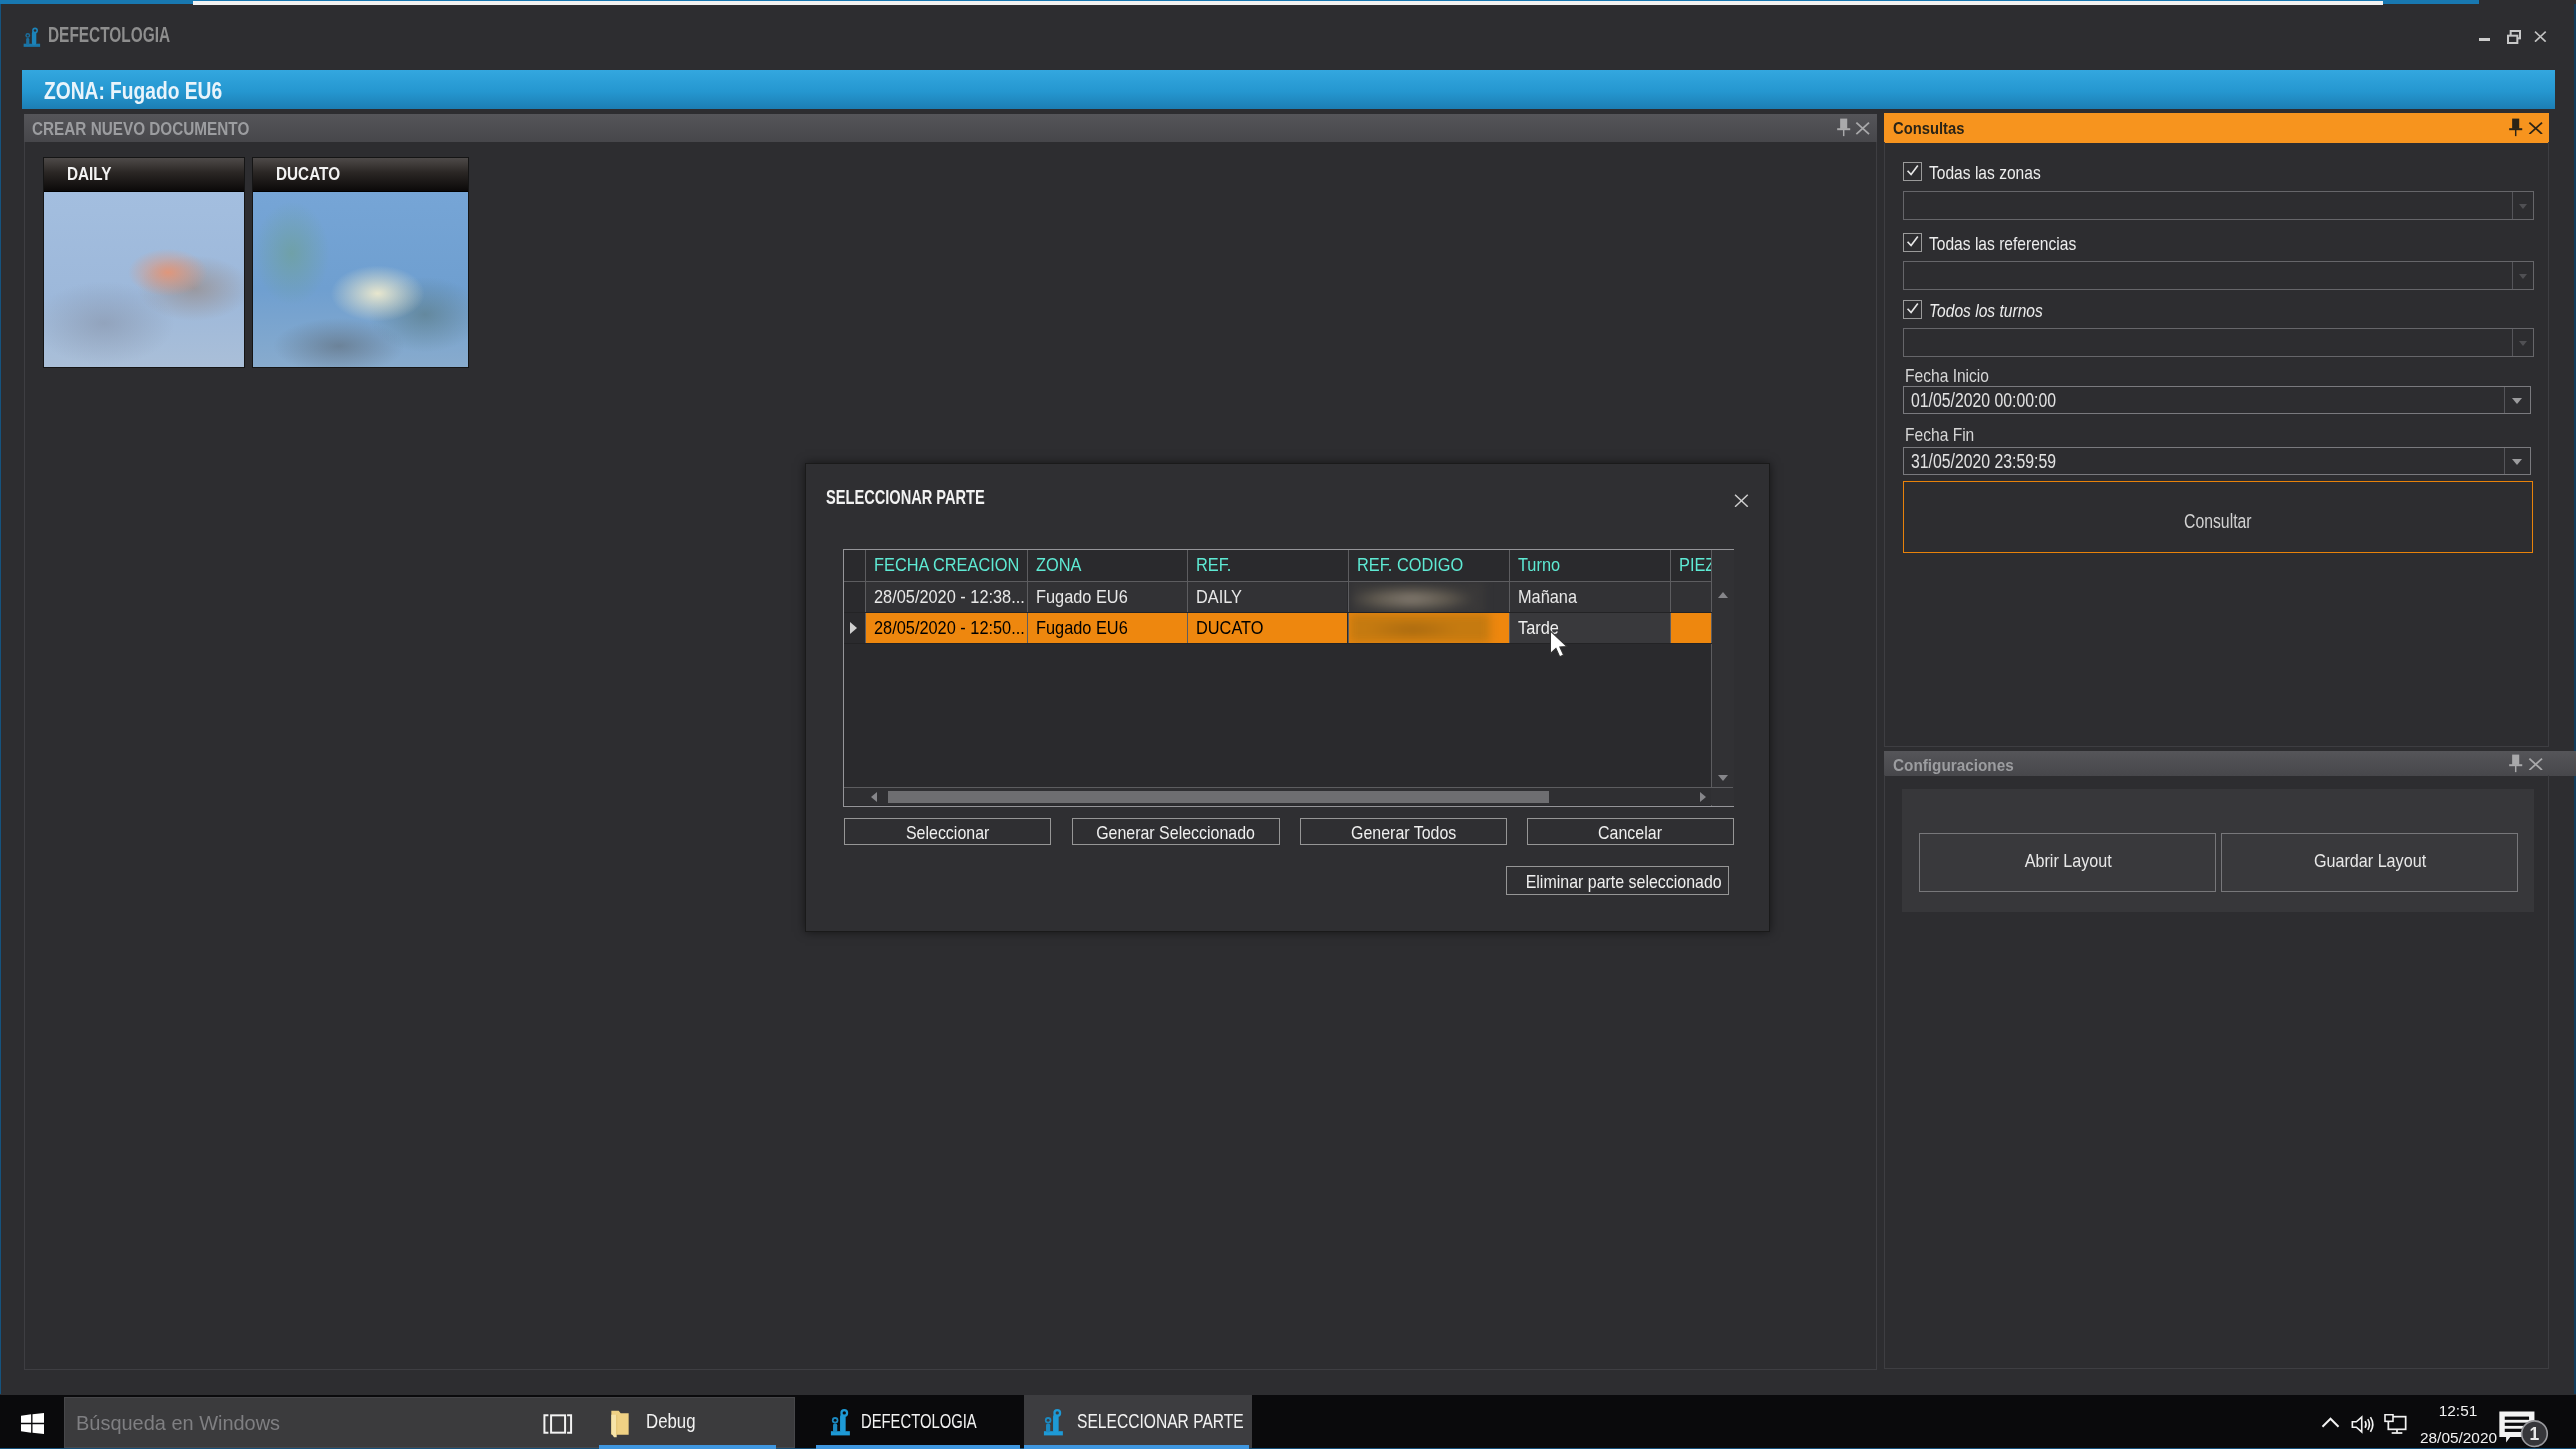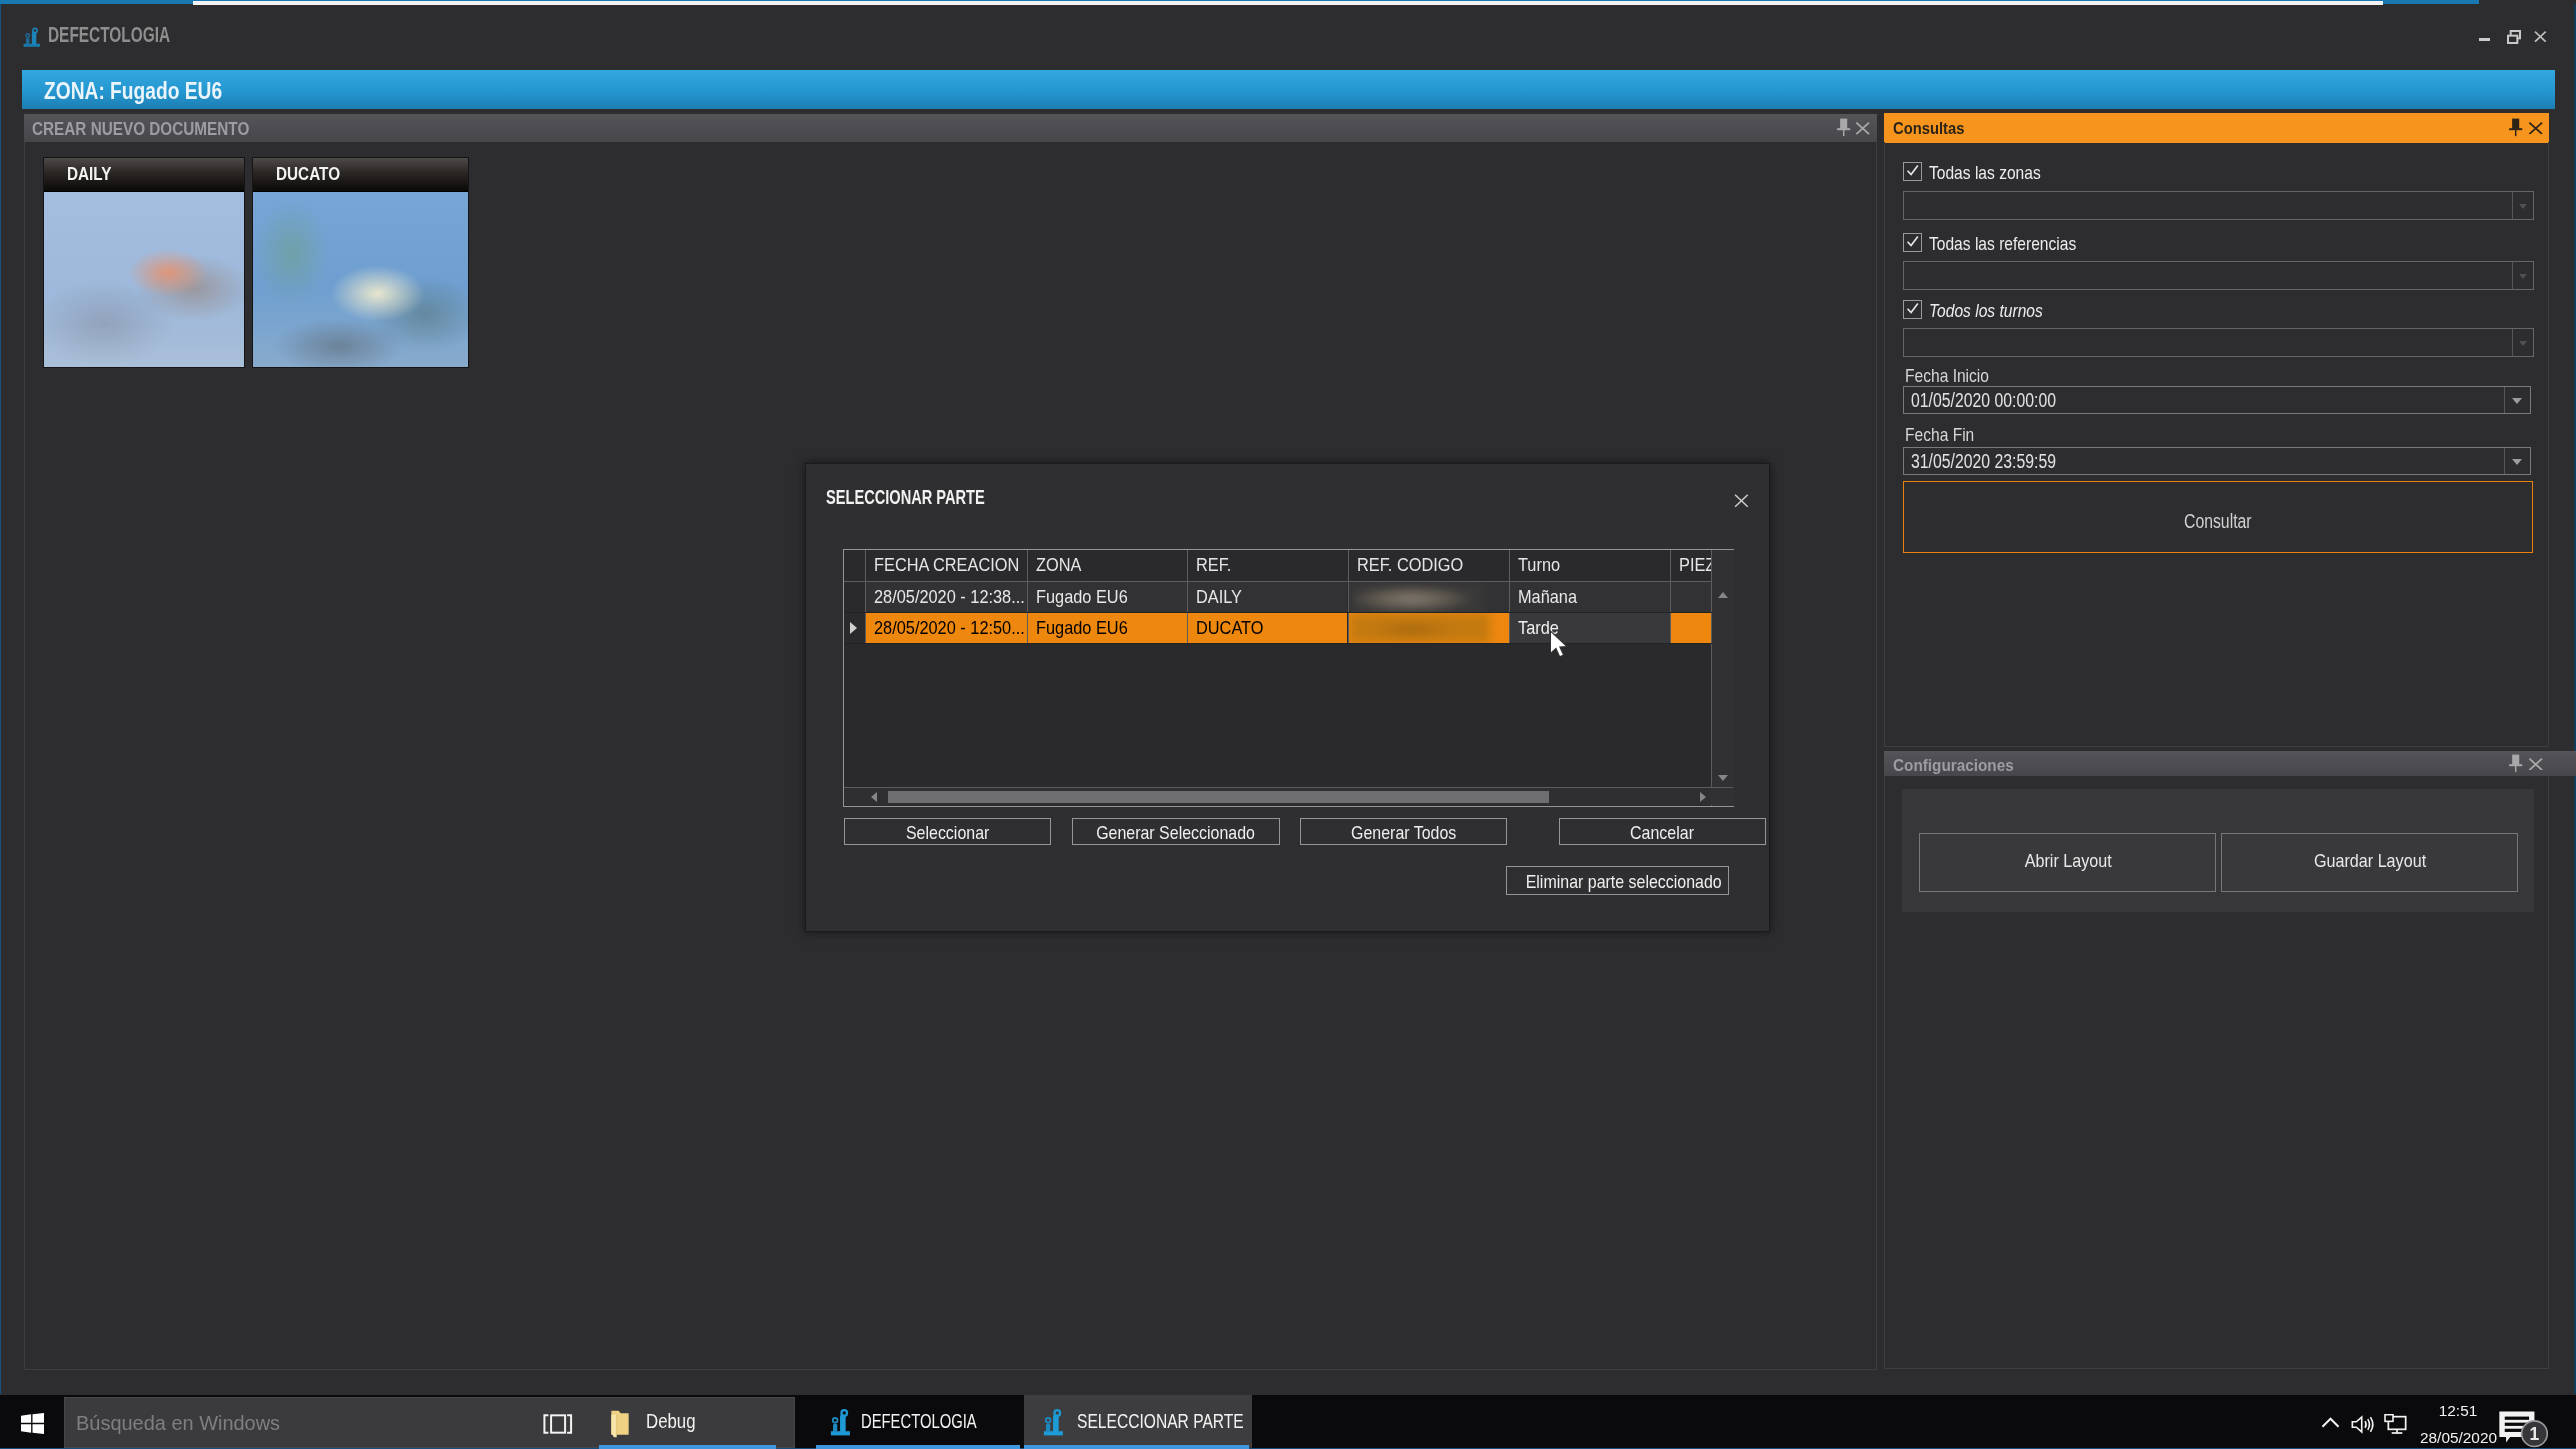--- a/index.html
+++ b/index.html
@@ -64,21 +64,21 @@
   
   #dialog { left:805px; top:463px; width:965px; height:469px; background:#2f2f32; border:1.3px solid #1a1a1a;
             box-shadow:0 0 9.4px rgba(0,0,0,0.55); }
   #dlg-title { position:absolute; left:20px; top:22px; font-size:20px; font-weight:bold; color:#f2f2f2; }
   #dlg-close { position:absolute; left:928px; top:21.5px; color:#d8d8d8; font-size:23px; }
   
   #tbl { position:absolute; left:37px; top:85px; width:891px; height:258px; border:0.7px solid #959599; background:#2a2a2d; }
   .vline { position:absolute; top:0; height:94px; width:0.7px; background:#5d5d60; }
   .vfull { height:256px !important; }
   .hline { position:absolute; left:0; right:0; height:0.7px; background:#5d5d60; }
-  .hcell { position:absolute; top:0; height:32px; font-size:19px; color:#e5e5e5; padding-left:9.4px; padding-top:4px; white-space:nowrap; overflow:hidden; }
+  .hcell { position:absolute; top:0; height:32px; font-size:19px; color:#5eead4; padding-left:9.4px; padding-top:4px; white-space:nowrap; overflow:hidden; }
   .cell { position:absolute; height:31px; font-size:19px; color:#e8e8e8; padding-left:9.4px; padding-top:4.7px; overflow:hidden; white-space:nowrap; }
   .row2c { color:#000000; }
   
   .sarr { position:absolute; width:0; height:0; }
   
   .dbtn { position:absolute; top:354px; height:27px; border:0.7px solid #969696; background:#2f2f32; }
   .dbtn .txt { position:absolute; left:0; right:0; top:2.7px; text-align:center; font-size:19px; color:#efefef; white-space:nowrap; }
   #delbtn { position:absolute; left:700px; top:402px; width:223px; height:29px; border:0.7px solid #969696; }
   #delbtn .txt { position:absolute; left:0; right:0; top:4px; text-align:center; font-size:19px; color:#efefef; white-space:nowrap; }
   
@@ -323,21 +323,21 @@
   </svg>
   <div class="dbtn" style="left:38px; width:207px;">
       <span class="txt"><span class="sx sx84" style="transform-origin:50% 50%;">Seleccionar</span></span>
     </div>
   <div class="dbtn" style="left:266px; width:208px;">
       <span class="txt"><span class="sx sx84" style="transform-origin:50% 50%;">Generar Seleccionado</span></span>
     </div>
   <div class="dbtn" style="left:494px; width:207px;">
       <span class="txt"><span class="sx sx84" style="transform-origin:50% 50%;">Generar Todos</span></span>
     </div>
-  <div class="dbtn" style="left:721px; width:207px;margin-left:32px;">
+  <div class="dbtn" style="left:721px; width:207px;">
       <span class="txt"><span class="sx sx84" style="transform-origin:50% 50%;">Cancelar</span></span>
     </div>
   <div id="delbtn">
       <span class="txt"><span class="sx sx84" style="transform-origin:50% 50%;">Eliminar parte seleccionado</span></span>
     </div>
 </div>
 
 <div class="abs" id="taskbar">
   <div id="searchbox">
       <span class="txt"><span class="sx sx95">Búsqueda en Windows</span></span>

